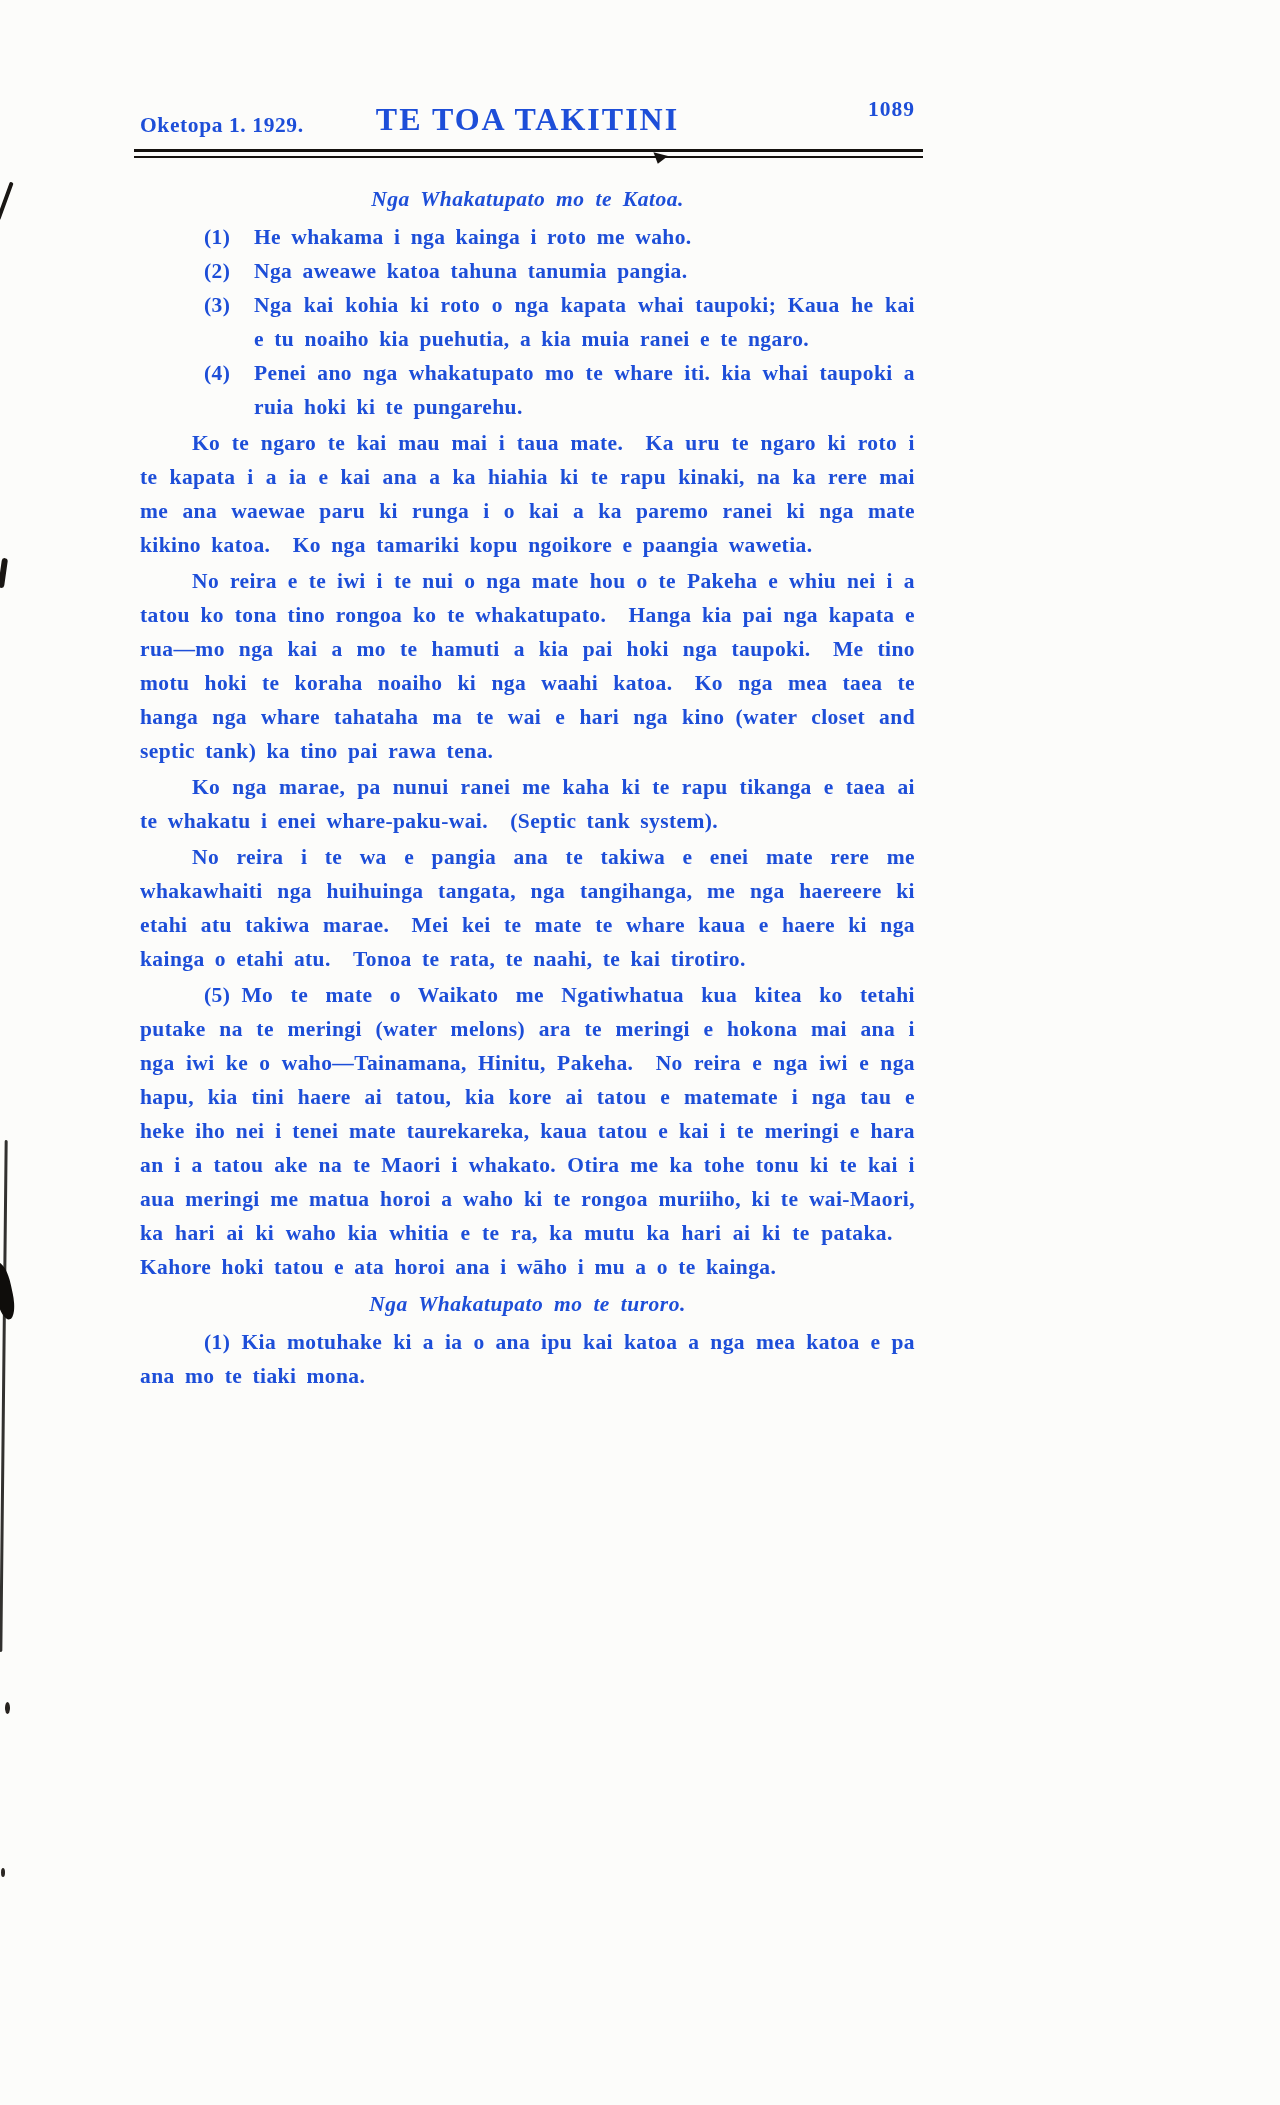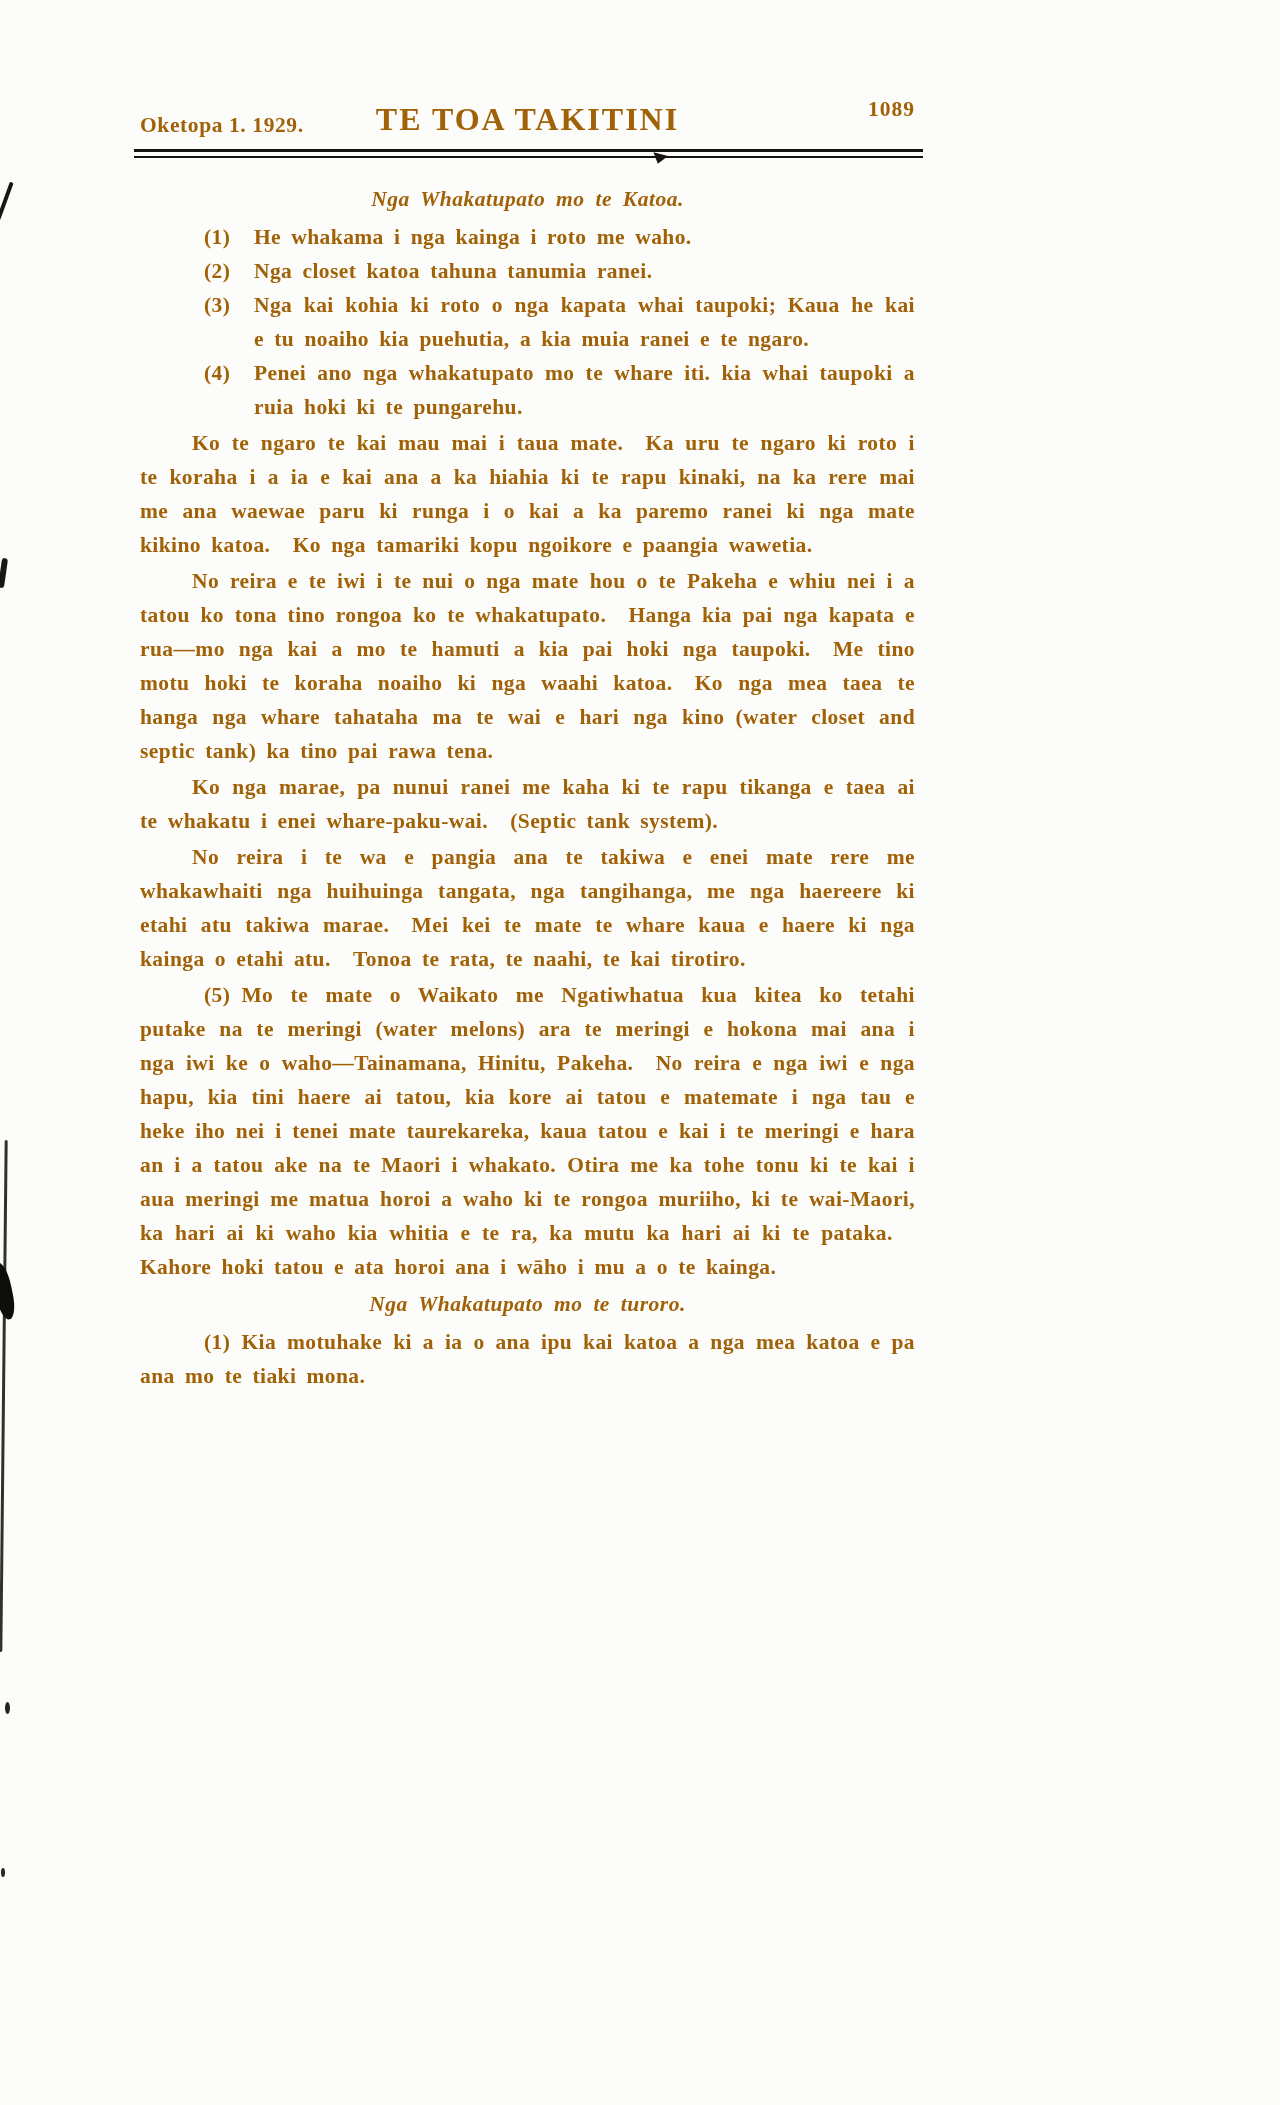--- a/index.html
+++ b/index.html
@@ -4,21 +4,21 @@
 <style>
   * { margin: 0; padding: 0; box-sizing: border-box; }
   html, body { background: #f2f1ee; }
   .page {
     position: relative;
     width: 1280px;
     height: 2105px;
     margin: 0 auto;
     background: #fcfcfa;
     font-family: "Liberation Serif", "DejaVu Serif", serif;
-    color: #a16207;
+    color: #1d4ed8;
     overflow: hidden;
   }
   .content {
     position: absolute;
     left: 140px;
     top: 100px;
     width: 775px;
   }
   .masthead {
     position: relative;
@@ -138,33 +138,33 @@
 
       <h2 class="section">Nga Whakatupato mo te Katoa.</h2>
 
       <div class="list">
         <div class="list-item">
           <span class="li-num">(1)</span>
           <span class="li-text">He whakama i nga kainga i roto me waho.</span>
         </div>
         <div class="list-item">
           <span class="li-num">(2)</span>
-          <span class="li-text">Nga closet katoa tahuna tanumia ranei.</span>
+          <span class="li-text">Nga aweawe katoa tahuna tanumia pangia.</span>
         </div>
         <div class="list-item">
           <span class="li-num">(3)</span>
           <span class="li-text">Nga kai kohia ki roto o nga kapata whai taupoki; Kaua he kai e tu noaiho kia puehutia, a kia muia ranei e te ngaro.</span>
         </div>
         <div class="list-item">
           <span class="li-num">(4)</span>
           <span class="li-text">Penei ano nga whakatupato mo te whare iti. kia whai taupoki a ruia hoki ki te pungarehu.</span>
         </div>
       </div>
 
-      <p class="para indent">Ko te ngaro te kai mau mai i taua mate.  Ka uru te ngaro ki roto i te koraha i a ia e kai ana a ka hiahia ki te rapu kinaki, na ka rere mai me ana waewae paru ki runga i o kai a ka paremo ranei ki nga mate kikino katoa.  Ko nga tamariki kopu ngoikore e paangia wawetia.</p>
+      <p class="para indent">Ko te ngaro te kai mau mai i taua mate.  Ka uru te ngaro ki roto i te kapata i a ia e kai ana a ka hiahia ki te rapu kinaki, na ka rere mai me ana waewae paru ki runga i o kai a ka paremo ranei ki nga mate kikino katoa.  Ko nga tamariki kopu ngoikore e paangia wawetia.</p>
 
       <p class="para indent">No reira e te iwi i te nui o nga mate hou o te Pakeha e whiu nei i a tatou ko tona tino rongoa ko te whakatupato.  Hanga kia pai nga kapata e rua—mo nga kai a mo te hamuti a kia pai hoki nga taupoki.  Me tino motu hoki te koraha noaiho ki nga waahi katoa.  Ko nga mea taea te hanga nga whare tahataha ma te wai e hari nga kino (water closet and septic tank) ka tino pai rawa tena.</p>
 
       <p class="para indent">Ko nga marae, pa nunui ranei me kaha ki te rapu tikanga e taea ai te whakatu i enei whare-paku-wai.  (Septic tank system).</p>
 
       <p class="para indent">No reira i te wa e pangia ana te takiwa e enei mate rere me whakawhaiti nga huihuinga tangata, nga tangihanga, me nga haereere ki etahi atu takiwa marae.  Mei kei te mate te whare kaua e haere ki nga kainga o etahi atu.  Tonoa te rata, te naahi, te kai tirotiro.</p>
 
       <p class="para indent-lg">(5) Mo te mate o Waikato me Ngatiwhatua kua kitea ko tetahi putake na te meringi (water melons) ara te meringi e hokona mai ana i nga iwi ke o waho—Tainamana, Hinitu, Pakeha.  No reira e nga iwi e nga hapu, kia tini haere ai tatou, kia kore ai tatou e matemate i nga tau e heke iho nei i tenei mate taurekareka, kaua tatou e kai i te meringi e hara an i a tatou ake na te Maori i whakato. Otira me ka tohe tonu ki te kai i aua meringi me matua horoi a waho ki te rongoa muriiho, ki te wai-Maori, ka hari ai ki waho kia whitia e te ra, ka mutu ka hari ai ki te pataka.  Kahore hoki tatou e ata horoi ana i wāho i mu a o te kainga.</p>
 
       <h2 class="section">Nga Whakatupato mo te turoro.</h2>

